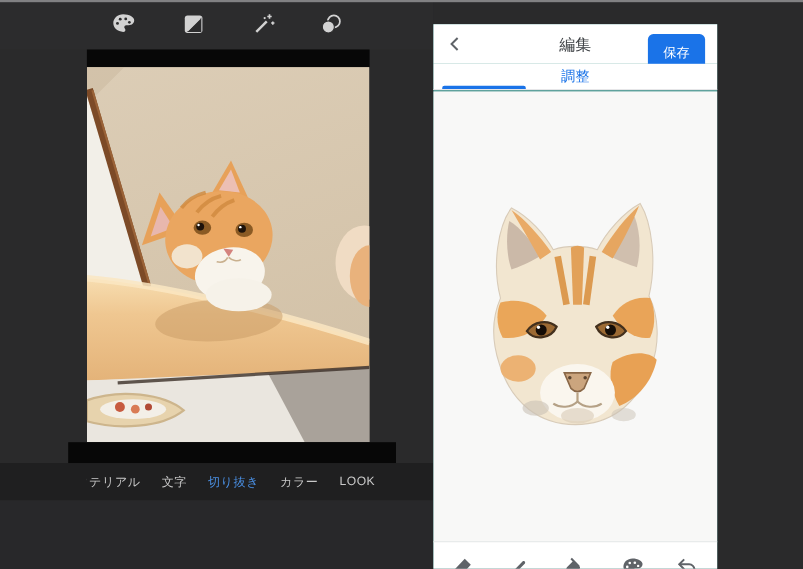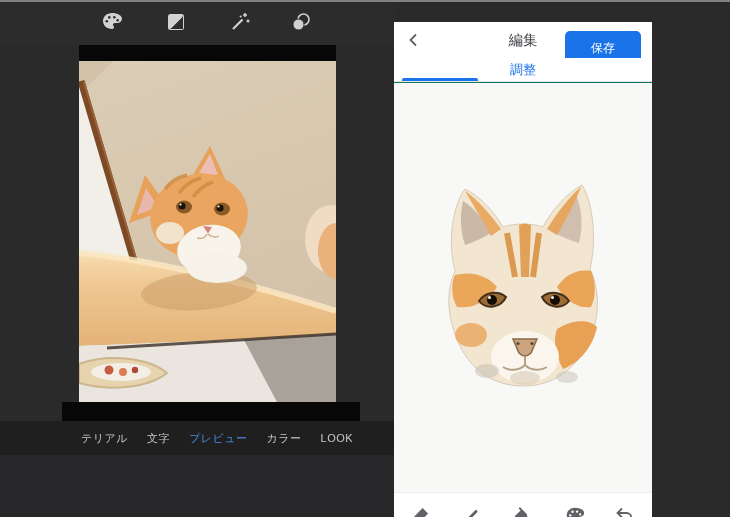--- a/index.html
+++ b/index.html
@@ -24,21 +24,21 @@
   .lp-tab.selected{color:#4a8fe2;}
 
   .lp-actions{position:absolute;left:0;top:455px;width:394px;height:62px;background:#28282a;}
 
   
   .right-phone{position:absolute;left:394px;top:2px;width:258px;height:517px;background:#0f766e;margin-top:20px;}
   .rp-header{position:absolute;left:0;top:0;width:100%;height:36px;background:#fff;}
   .rp-back{position:absolute;left:10px;top:8px;width:20px;height:20px;}
   .rp-title{position:absolute;left:0;top:0;width:100%;height:36px;display:flex;align-items:center;
             justify-content:center;font-size:14.5px;color:#3f4246;}
-  .rp-save{position:absolute;right:11px;top:9px;height:34px;line-height:23px;padding:0 26px;
+  .rp-save{position:absolute;right:11px;top:9px;height:34px;line-height:23px;padding:0 14px;
            background:#1a73e8;color:#fff;font-size:12px;border:none;border-radius:5px;}
   .rp-tabs{position:absolute;left:0;top:36px;width:100%;height:24px;display:flex;
            border-bottom:1px solid #e4e4e6;box-sizing:border-box;background:#fff;}
   .rp-tab{flex:1;display:flex;align-items:center;justify-content:center;font-size:13px;color:#5f6368;}
   .rp-tab.selected{color:#1a73e8;}
   .rp-underline{position:absolute;left:8px;bottom:0;width:76px;height:3px;background:#1a73e8;
                 border-radius:2px 2px 0 0;}
   .rp-canvas{position:absolute;left:0;top:61px;width:258px;height:409px;background:#f8f8f7;}
   .rp-cat{position:absolute;left:33px;top:96px;width:192px;height:214px;}
   .rp-toolbar{position:absolute;left:0;top:470px;width:258px;height:47px;background:#fff;
@@ -140,21 +140,21 @@
         <path d="M128,173 c-2,4 -6,5 -10,4 M129,173 c3,3 8,4 11,2" stroke="#c9b08e" stroke-width="1.5" fill="none"></path>
       </svg>
     </div>
 
     <div class="lp-letterbox lb-bottom"></div>
 
     <div class="lp-tabbar">
       <div class="lp-tabs">
         <span class="lp-tab clip">マテリアル</span>
         <span class="lp-tab">文字</span>
-        <span class="lp-tab selected">プレビュー</span>
+        <span class="lp-tab selected">切り抜き</span>
         <span class="lp-tab">カラー</span>
         <span class="lp-tab">LOOK</span>
       </div>
     </div>
 
     <div class="lp-actions">
       
       
       
     </div>

